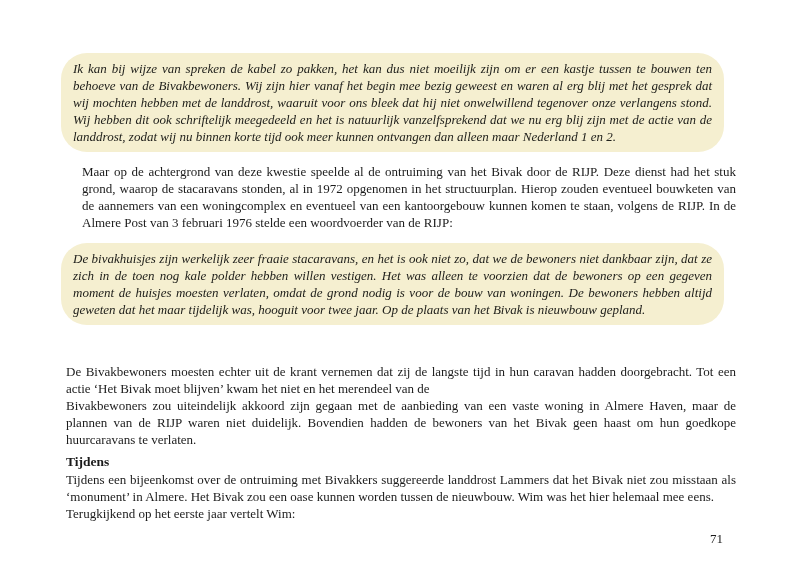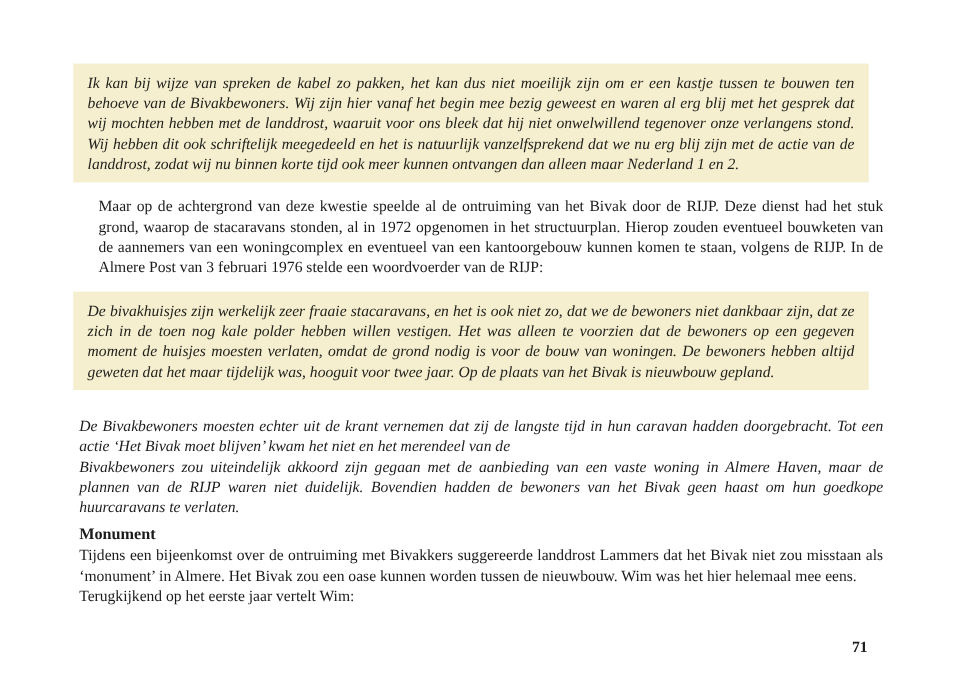--- a/index.html
+++ b/index.html
@@ -21,50 +21,50 @@
     left: 66px;
     top: 53px;
     width: 670px;
     font-size: 13px;
     line-height: 17px;
   }
   .quote-block {
     background: #f5efd0;
     margin: 0 12px 0 -5px;
     padding: 7px 12px;
+    border-radius: 26px;
   }
   .quote-text {
     margin: 0;
     font-style: italic;
     text-align: justify;
     color: #21211c;
   }
   .body-para {
     margin: 0;
     text-align: justify;
   }
   .pre {
     white-space: pre-line;
   }
   .para-1 { margin: 11px 0 12px 16px; }
-  .para-2 { margin: 21px 0 5px 0; font-style: italic; }
+  .para-2 { margin: 38px 0 5px 0; }
   .para-3 { margin: 0; font-family: Liberation Serif, serif; }
   .section-heading {
     font-size: 13.5px;
     line-height: 18px;
     font-weight: bold;
     margin: 0;
   }
   .page-number {
     position: absolute;
     left: 710px;
     top: 530px;
     font-size: 13px;
     line-height: 17px;
-    font-weight: bold;
   }
 </style>
 </head>
 <body>
 
 <div class="page">
   <div class="content">
 
     <div class="quote-block">
       <p class="quote-text">Ik kan bij wijze van spreken de kabel zo pakken, het kan dus niet moeilijk zijn om er een kastje tussen te bouwen ten behoeve van de Bivakbewoners. Wij zijn hier vanaf het begin mee bezig geweest en waren al erg blij met het gesprek dat wij mochten hebben met de landdrost, waaruit voor ons bleek dat hij niet onwelwillend tegenover onze verlangens stond. Wij hebben dit ook schriftelijk meegedeeld en het is natuurlijk vanzelfsprekend dat we nu erg blij zijn met de actie van de landdrost, zodat wij nu binnen korte tijd ook meer kunnen ontvangen dan alleen maar Nederland 1 en 2.</p>
@@ -72,21 +72,21 @@
 
     <p class="body-para para-1">Maar op de achtergrond van deze kwestie speelde al de ontruiming van het Bivak door de RIJP. Deze dienst had het stuk grond, waarop de stacaravans stonden, al in 1972 opgenomen in het structuurplan. Hierop zouden eventueel bouwketen van de aannemers van een woningcomplex en eventueel van een kantoorgebouw kunnen komen te staan, volgens de RIJP. In de Almere Post van 3 februari 1976 stelde een woordvoerder van de RIJP:</p>
 
     <div class="quote-block">
       <p class="quote-text">De bivakhuisjes zijn werkelijk zeer fraaie stacaravans, en het is ook niet zo, dat we de bewoners niet dankbaar zijn, dat ze zich in de toen nog kale polder hebben willen vestigen. Het was alleen te voorzien dat de bewoners op een gegeven moment de huisjes moesten verlaten, omdat de grond nodig is voor de bouw van woningen. De bewoners hebben altijd geweten dat het maar tijdelijk was, hooguit voor twee jaar. Op de plaats van het Bivak is nieuwbouw gepland.</p>
     </div>
 
     <p class="body-para pre para-2">De Bivakbewoners moesten echter uit de krant vernemen dat zij de langste tijd in hun caravan hadden doorgebracht. Tot een actie ‘Het Bivak moet blijven’ kwam het niet en het merendeel van de
 Bivakbewoners zou uiteindelijk akkoord zijn gegaan met de aanbieding van een vaste woning in Almere Haven, maar de plannen van de RIJP waren niet duidelijk. Bovendien hadden de bewoners van het Bivak geen haast om hun goedkope huurcaravans te verlaten.</p>
 
-    <h3 class="section-heading">Monument</h3>
+    <h3 class="section-heading">Tijdens</h3>
 
     <p class="body-para pre para-3">Tijdens een bijeenkomst over de ontruiming met Bivakkers suggereerde landdrost Lammers dat het Bivak niet zou misstaan als ‘monument’ in Almere. Het Bivak zou een oase kunnen worden tussen de nieuwbouw. Wim was het hier helemaal mee eens.
 Terugkijkend op het eerste jaar vertelt Wim:</p>
 
   </div>
 
   <div class="page-number">71</div>
 </div>
 
 </body></html>

